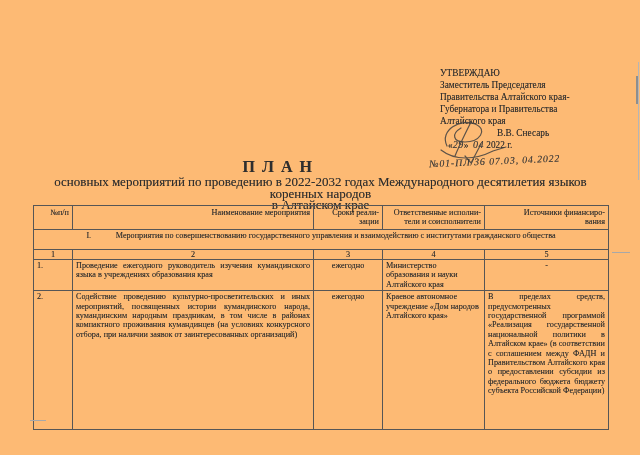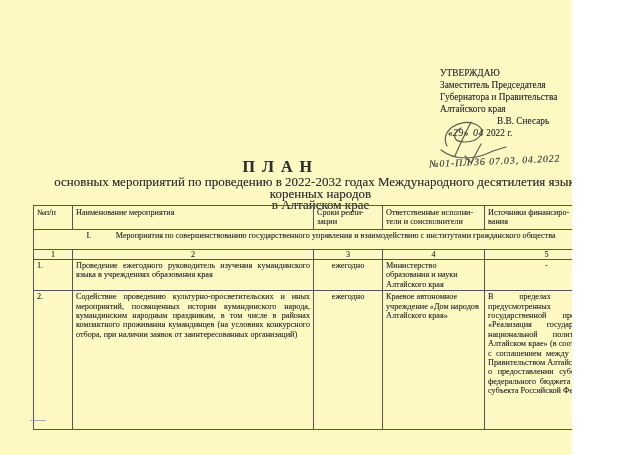--- a/index.html
+++ b/index.html
@@ -1,18 +1,18 @@
 <!DOCTYPE html>
 <html lang="ru"><head>
 <meta charset="utf-8">
 <style>
   html, body { margin:0; padding:0; background:#ffffff; }
   .page {
-    position:relative; width:572px; height:455px;
-    background:#fef9c3;
+    position:relative; width:640px; height:455px;
+    background:#fdba74;
     font-family:"Liberation Serif", serif;
     color:#2e2e2e;
     overflow:hidden;
     text-shadow:0 0 .3px rgba(40,40,40,.45);
   }
 
   
   .approval { position:absolute; left:440px; top:67px; width:196px; font-size:9.3px; line-height:12px; }
   .approval .line { white-space:nowrap; }
   .approval .signee { padding-left:57px; }
@@ -35,21 +35,21 @@
     text-align:center; font-size:13px; line-height:11.5px;
   }
 
   
   table.plan {
     position:absolute; left:33px; top:205px; width:575px;
     border-collapse:collapse; table-layout:fixed;
     font-size:8.2px; line-height:9.4px;
   }
   table.plan td { border:1px solid #565656; padding:1px 3px; vertical-align:top; overflow:hidden; }
-  tr.head td { text-align:left; white-space:pre-line; height:20px; padding-top:2px; }
+  tr.head td { text-align:right; white-space:pre-line; height:20px; padding-top:2px; }
   tr.section td { text-align:center; height:17px;margin-top:17px; }
   tr.nums td { text-align:center; height:9px; line-height:9px; padding:0 2px; }
   tr.r1 td { height:24px; }
   tr.r2 td { height:136px; }
   td.c-num { text-align:left; }
   td.c-name { text-align:justify; hyphens:auto; }
   td.c-period { text-align:center; }
   td.c-resp { text-align:left; hyphens:auto; }
   td.c-fund { text-align:justify; hyphens:auto; }
   td.c-fund-dash { text-align:center; }
@@ -60,20 +60,21 @@
   .dash-a { position:absolute; background:#a8a8a8; height:1px; }
 </style>
 </head>
 <body>
 
 <div class="page">
 
   <div class="approval">
     <div class="line">УТВЕРЖДАЮ</div>
     <div class="line">Заместитель Председателя</div>
+    <div class="line">Правительства Алтайского края-</div>
     <div class="line">Губернатора и Правительства</div>
     <div class="line">Алтайского края</div>
     <div class="line signee">В.В. Снесарь</div>
     <div class="dateline"><span>«</span><span class="hw">29</span><span>»</span>&nbsp;&nbsp;<span class="hw">04</span>&nbsp;<span>2022 г.</span></div>
   </div>
 
   <svg class="signature" viewBox="0 0 100 50">
     <g fill="none" stroke="#414141" stroke-width="1.2" stroke-linecap="round" opacity="0.85">
       <path d="M 12 30 C 4 14, 26 2, 40 8 C 54 14, 44 26, 30 26 C 18 26, 16 18, 26 12"></path>
       <path d="M 36 6 C 30 18, 24 30, 20 40"></path>

